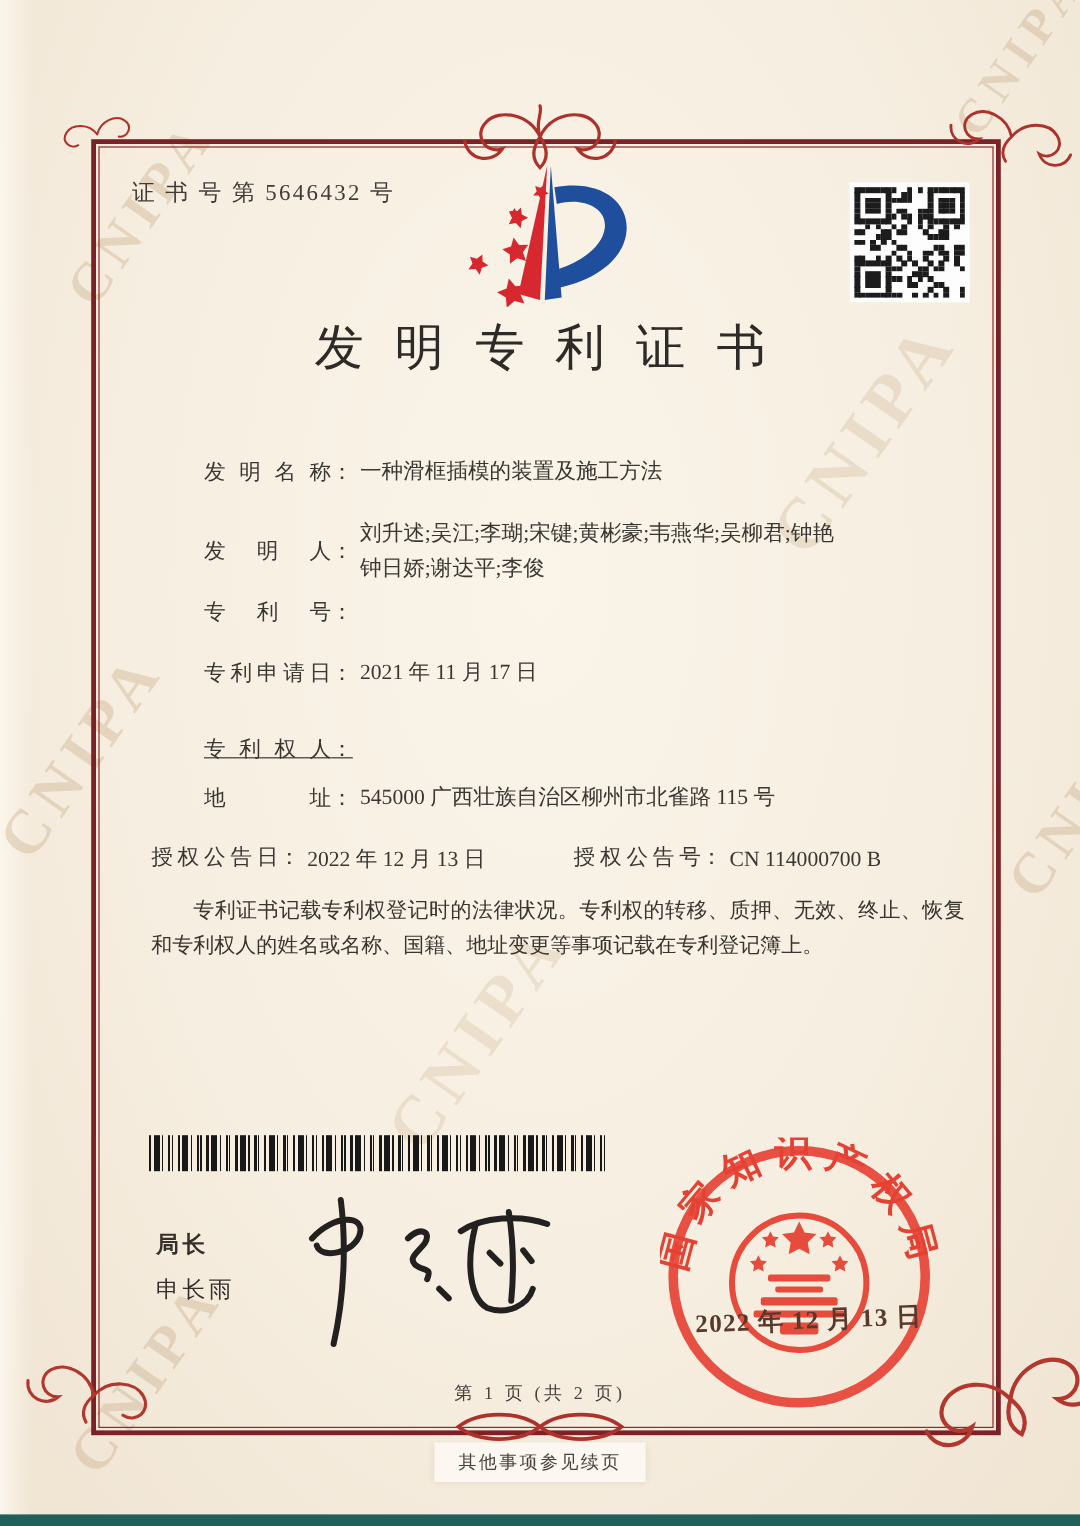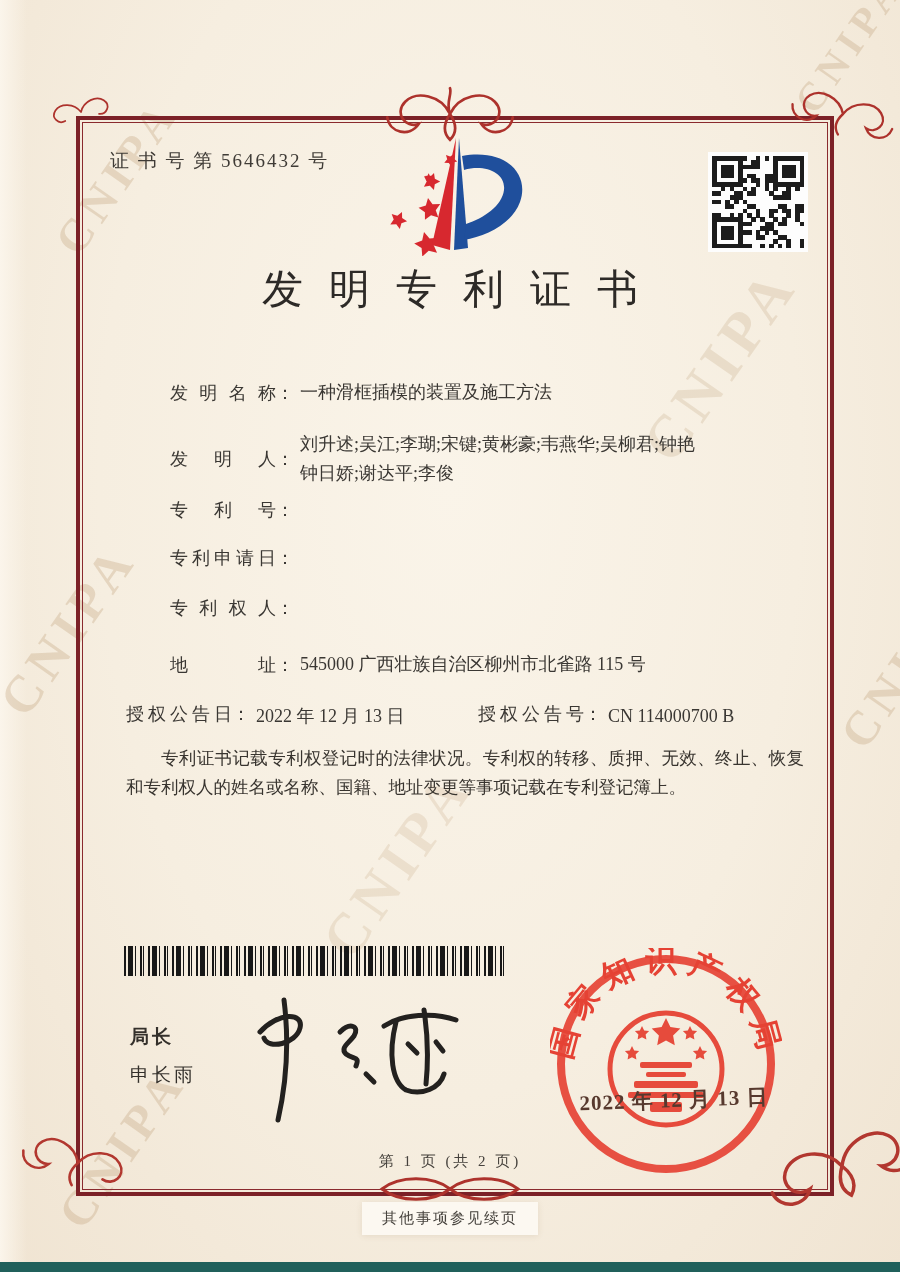--- a/index.html
+++ b/index.html
@@ -352,22 +352,23 @@
       <span class="fval pre">刘升述;吴江;李瑚;宋键;黄彬豪;韦燕华;吴柳君;钟艳
 钟日娇;谢达平;李俊</span>
     </div>
     <div class="frow" style="top:126px;">
       <span class="flabel">专利号</span>
         <span class="fcolon">：</span>
     </div>
     <div class="frow" style="top:174px;">
       <span class="flabel">专利申请日</span>
         <span class="fcolon">：</span>
-    </div>
-    <div class="frow" style="top:224px;">
+      <span class="fval">2021 年 11 月 17 日</span>
+    </div>
+    <div class="frow" style="top:240px;text-decoration:underline;">
       <span class="flabel">专利权人</span>
         <span class="fcolon">：</span>
     </div>
     <div class="frow" style="top:278px;">
       <span class="flabel">地址</span>
         <span class="fcolon">：</span>
       <span class="fval">545000 广西壮族自治区柳州市北雀路 115 号</span>
     </div>
     <div class="half" style="top:330px;left:0;">
       <span class="flabel">授权公告日</span>

